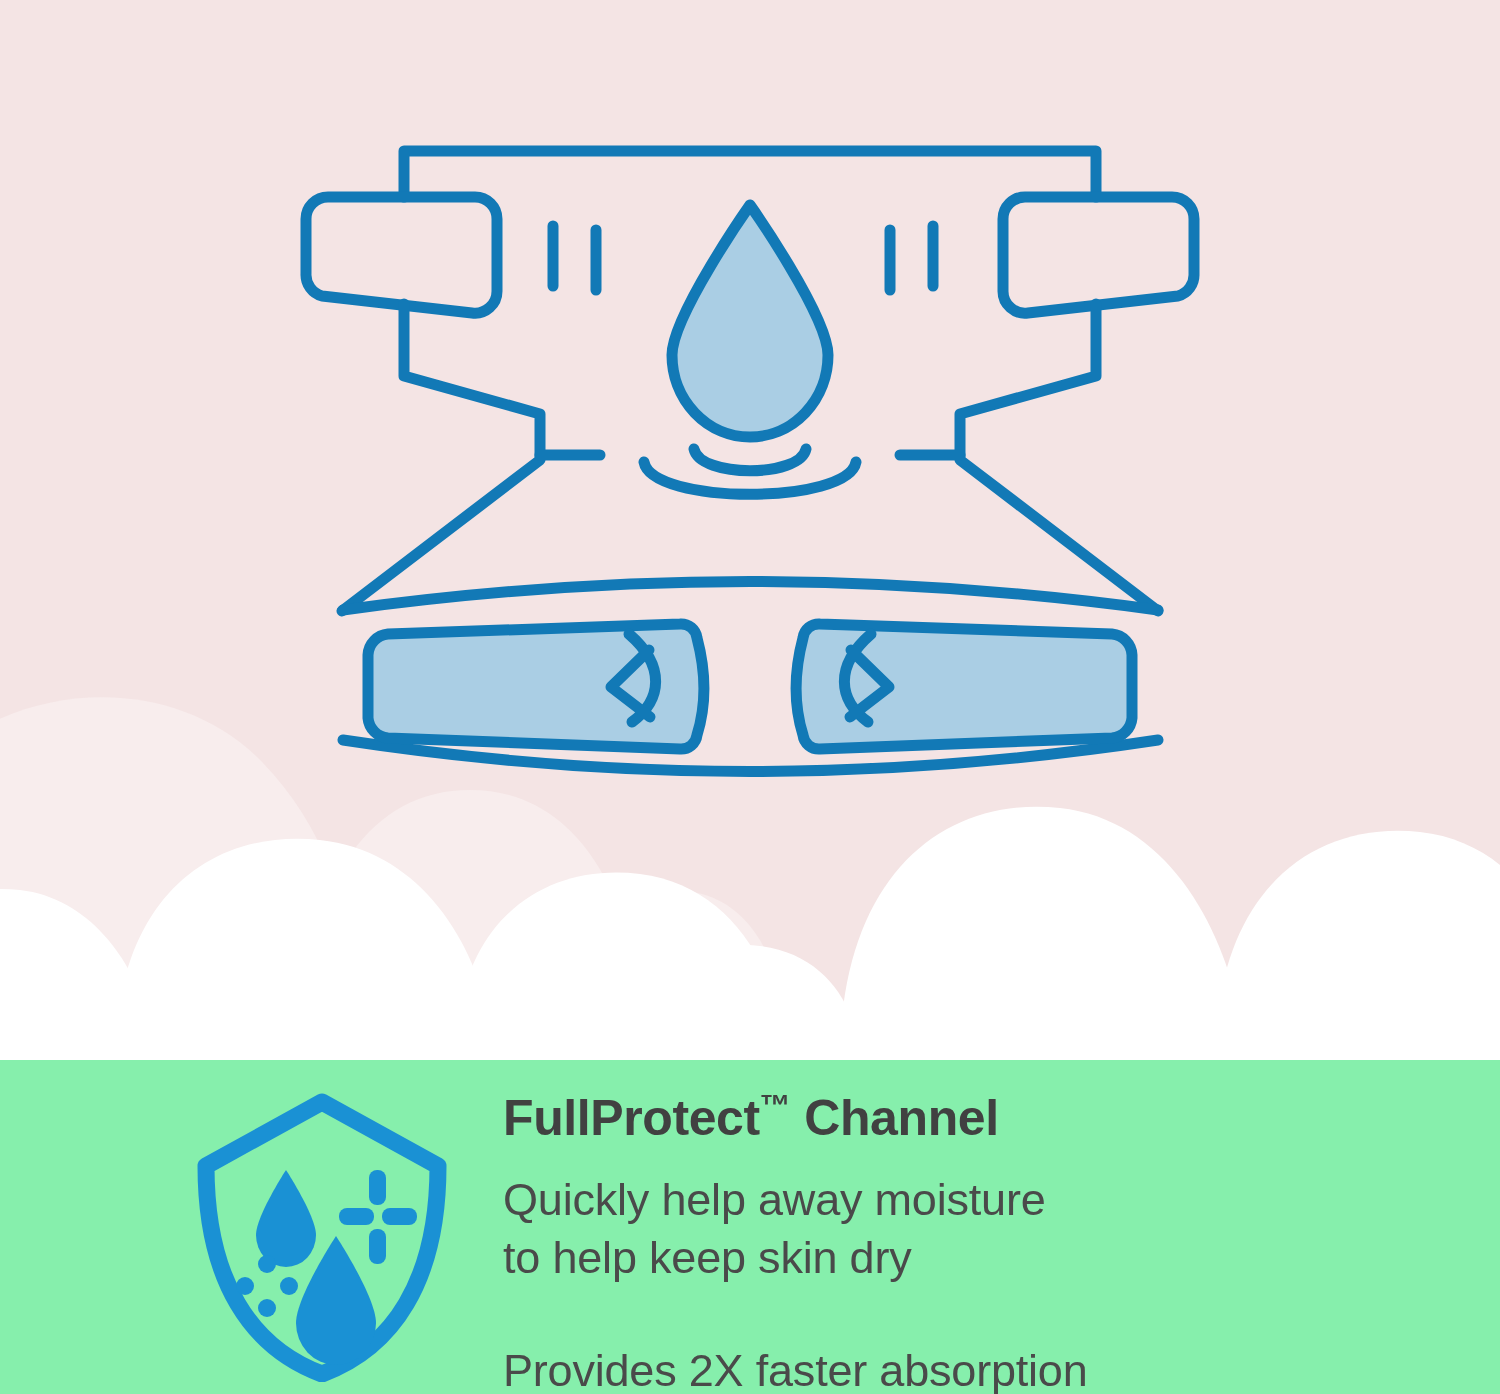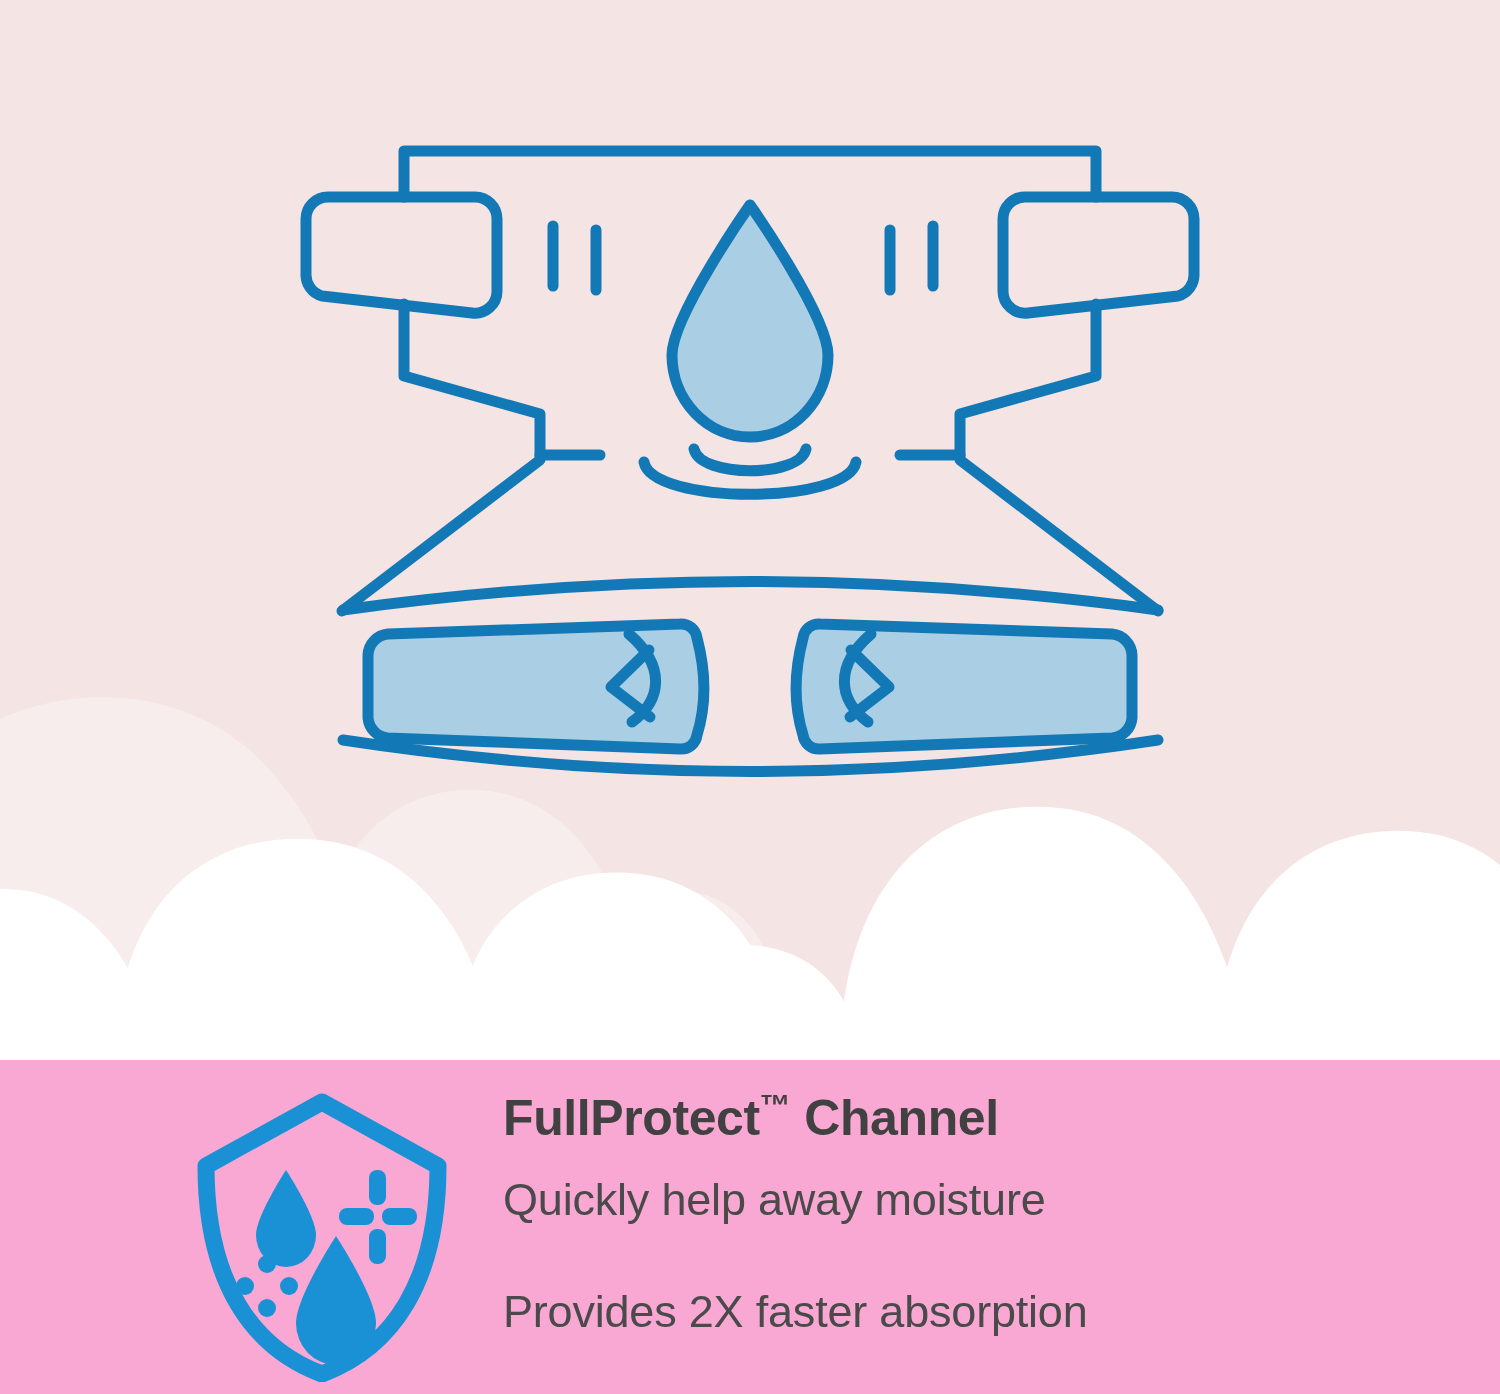--- a/index.html
+++ b/index.html
@@ -35,21 +35,21 @@
     display: block;
   }
 
   
   .feature {
     position: absolute;
     left: 0;
     top: 1060px;
     width: 1500px;
     height: 334px;
-    background: #f9a8d4;
+    background: #86efac;
   }
   .shield-wrap {
     position: absolute;
     left: 196px;
     top: 32px;
     width: 252px;
     height: 290px;
   }
   .shield-svg { display: block; }
 
@@ -261,20 +261,20 @@
           <circle cx="49" cy="194" r="9"></circle>
           <circle cx="93" cy="194" r="9"></circle>
         </g>
 
       </svg>
     </div>
 
     <div class="feature-text">
       <h2 class="feature-title"><span>FullProtect</span><span class="tm">™</span><span> Channel</span></h2>
 
-      <p class="feature-body"><span>Quickly help away moisture</span><br></p>
+      <p class="feature-body"><span>Quickly help away moisture</span><br><span>to help keep skin dry</span></p>
 
       <p class="feature-body second">Provides 2X faster absorption</p>
     </div>
 
   </div>
 
 </div>
 
 </body></html>

